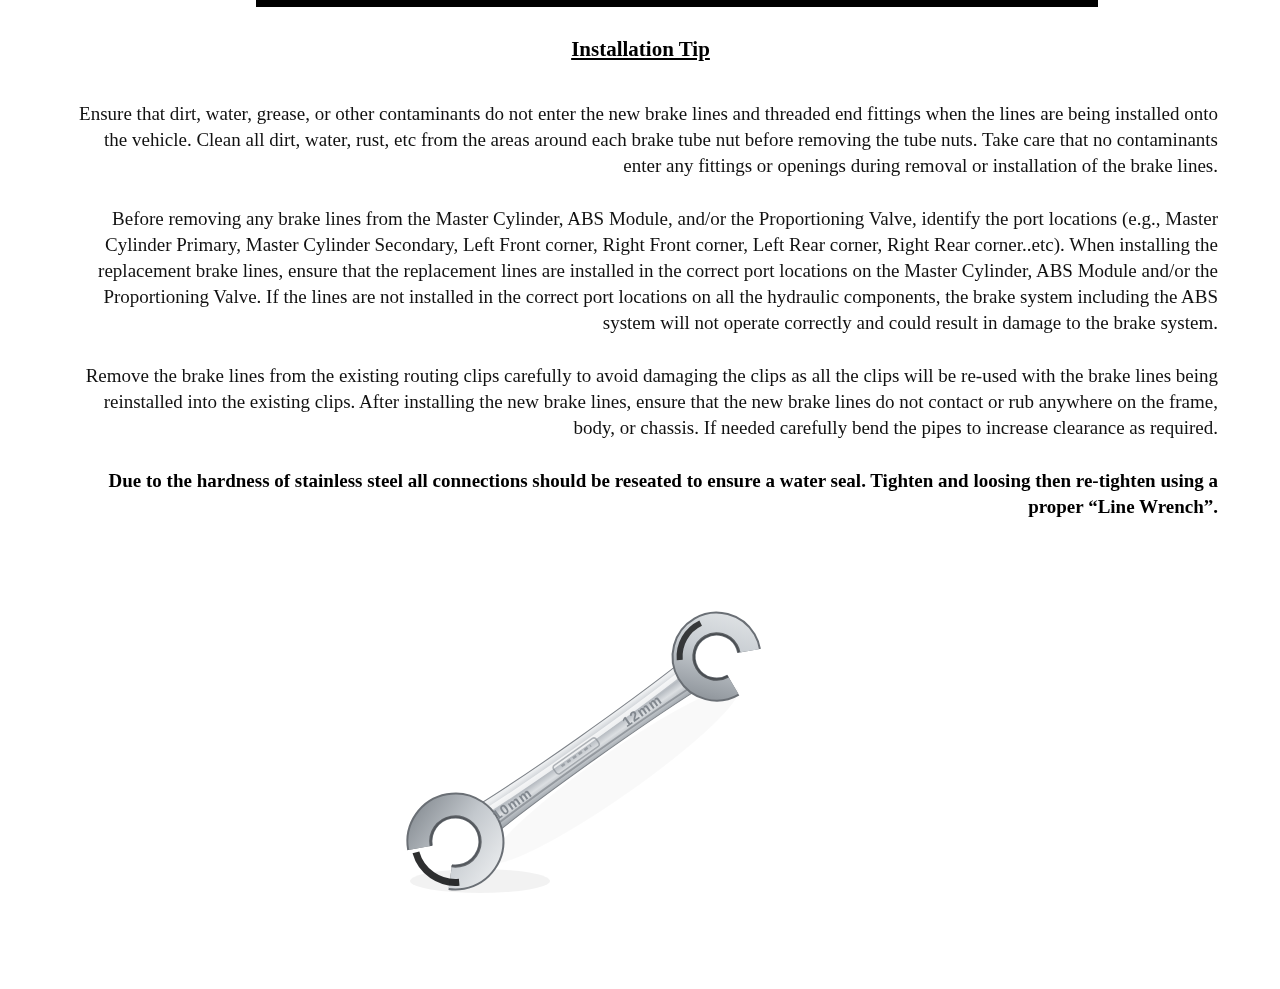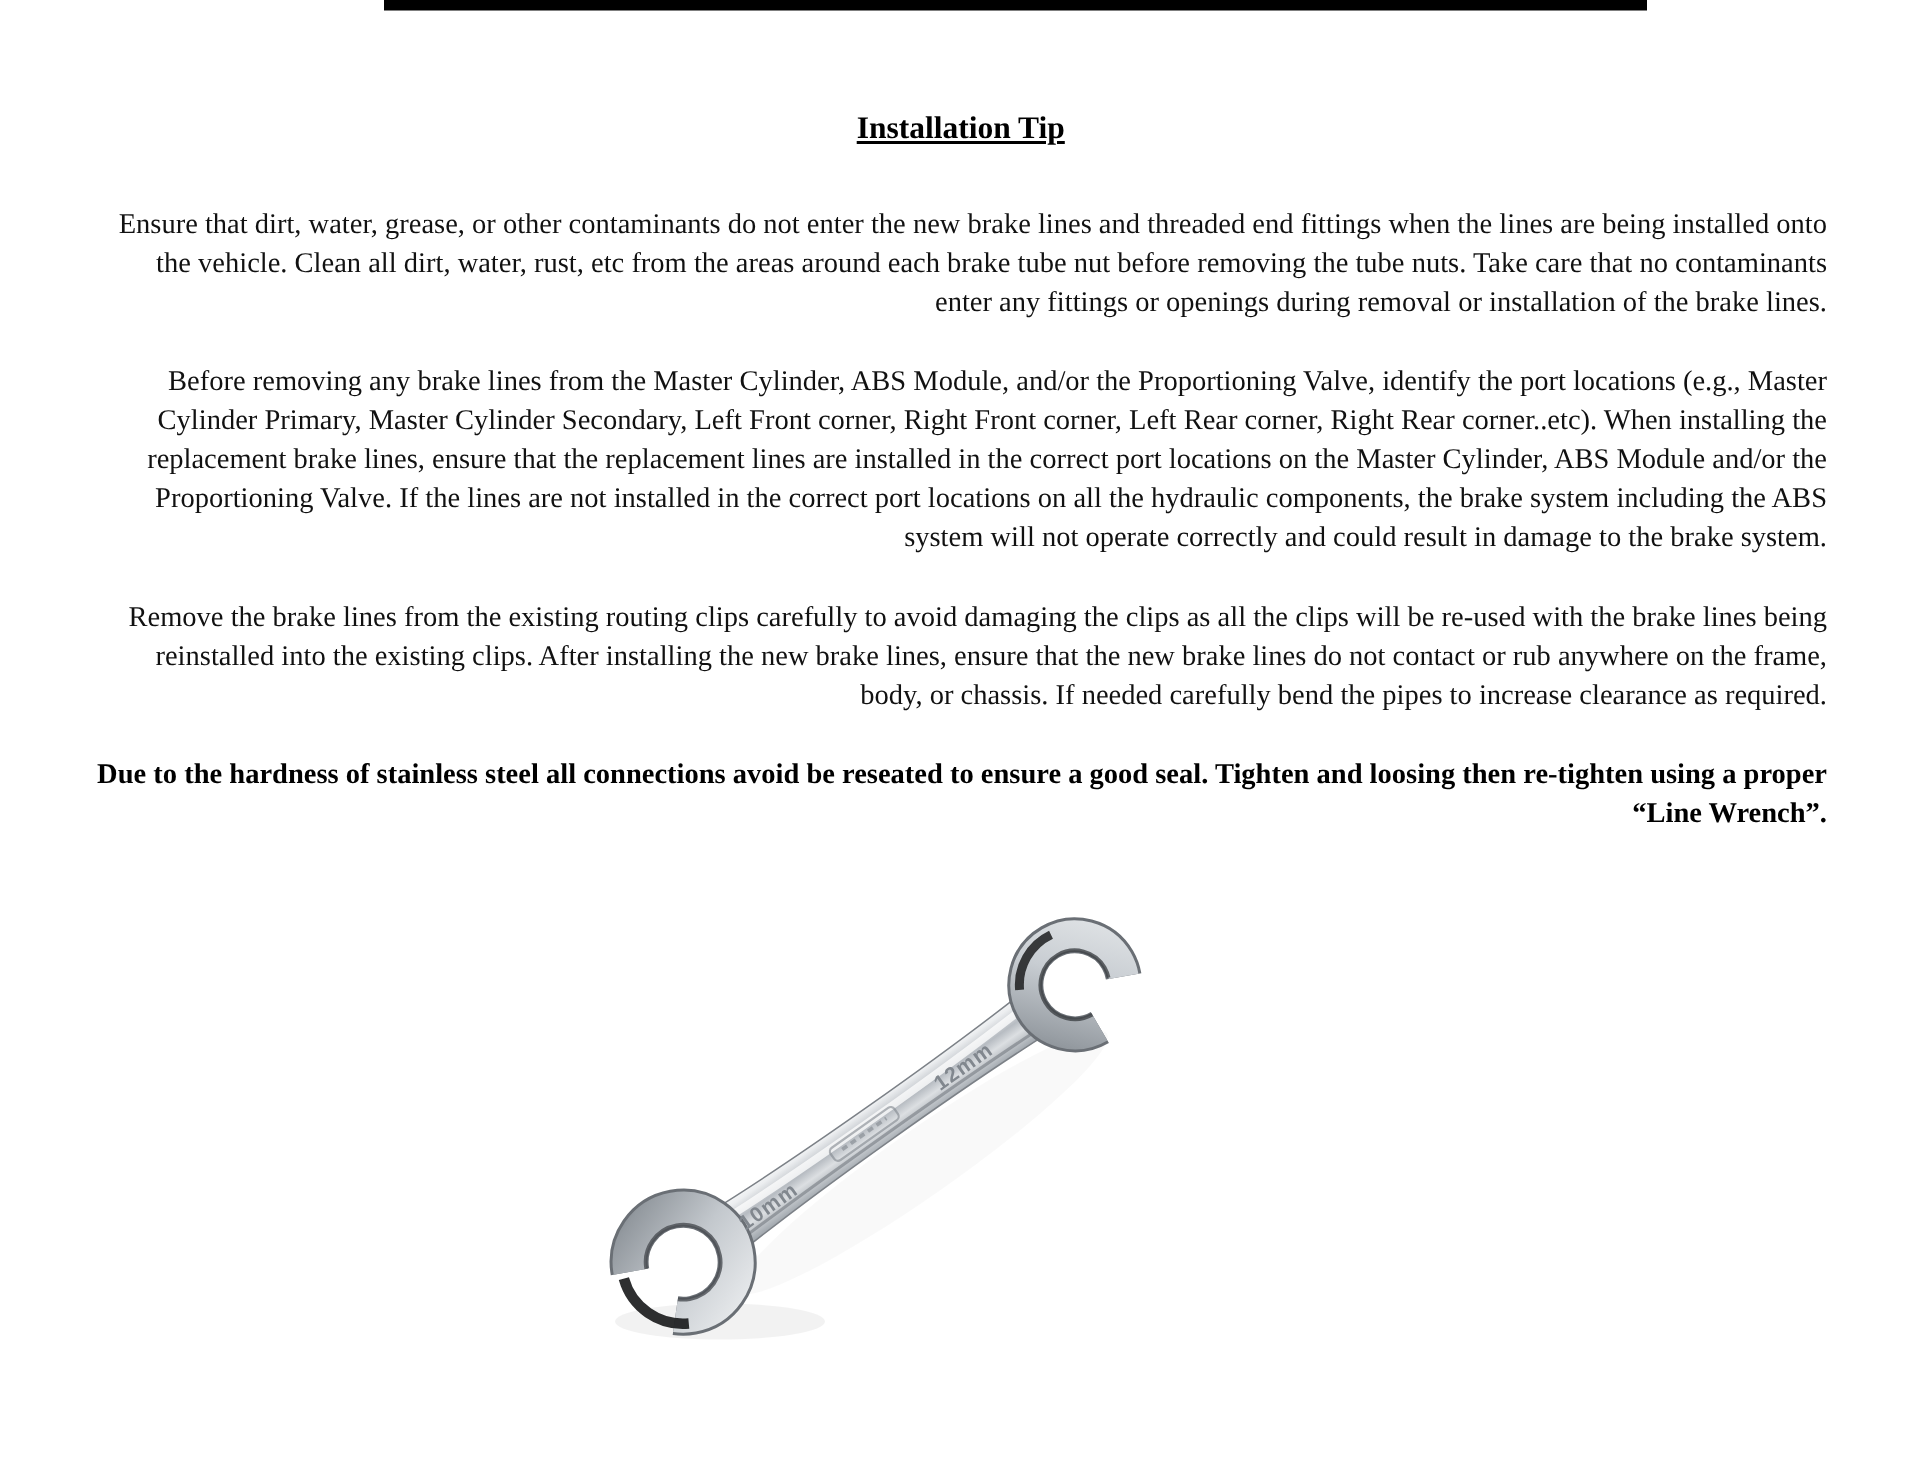--- a/index.html
+++ b/index.html
@@ -22,21 +22,20 @@
     left: 256px;
     width: 842px;
     height: 7px;
     background: #000000;
   }
   .content {
     position: absolute;
     top: 36px;
     left: 63px;
     width: 1155px;
-    margin-top: 36px;
   }
   .title {
     font-size: 21px;
     line-height: 27px;
     font-weight: bold;
     text-align: center;
     text-decoration: underline;
     margin: 0 0 38px 0;
     color: #000000;
   }
@@ -75,21 +74,21 @@
 
   <div class="content">
     <h1 class="title">Installation Tip</h1>
 
     <p class="para">Ensure that dirt, water, grease, or other contaminants do not enter the new brake lines and threaded end fittings when the lines are being installed onto the vehicle. Clean all dirt, water, rust, etc from the areas around each brake tube nut before removing the tube nuts. Take care that no contaminants enter any fittings or openings during removal or installation of the brake lines.</p>
 
     <p class="para">Before removing any brake lines from the Master Cylinder, ABS Module, and/or the Proportioning Valve, identify the port locations (e.g., Master Cylinder Primary, Master Cylinder Secondary, Left Front corner, Right Front corner, Left Rear corner, Right Rear corner..etc). When installing the replacement brake lines, ensure that the replacement lines are installed in the correct port locations on the Master Cylinder, ABS Module and/or the Proportioning Valve. If the lines are not installed in the correct port locations on all the hydraulic components, the brake system including the ABS system will not operate correctly and could result in damage to the brake system.</p>
 
     <p class="para">Remove the brake lines from the existing routing clips carefully to avoid damaging the clips as all the clips will be re-used with the brake lines being reinstalled into the existing clips. After installing the new brake lines, ensure that the new brake lines do not contact or rub anywhere on the frame, body, or chassis. If needed carefully bend the pipes to increase clearance as required.</p>
 
-    <p class="para bold">Due to the hardness of stainless steel all connections avoid be reseated to ensure a good seal. Tighten and loosing then re-tighten using a proper “Line Wrench”.</p>
+    <p class="para bold">Due to the hardness of stainless steel all connections should be reseated to ensure a water seal. Tighten and loosing then re-tighten using a proper “Line Wrench”.</p>
   </div>
 
   <div class="wrench-figure">
     <svg width="440" height="310" viewBox="0 0 440 310" xmlns="http://www.w3.org/2000/svg">
       <defs>
         <linearGradient id="chromeShaft" x1="0" y1="-22" x2="0" y2="22" gradientUnits="userSpaceOnUse">
           <stop offset="0" stop-color="#ffffff"></stop>
           <stop offset="0.22" stop-color="#eceef0"></stop>
           <stop offset="0.45" stop-color="#b7bcc2"></stop>
           <stop offset="0.60" stop-color="#dcdfe2"></stop>

